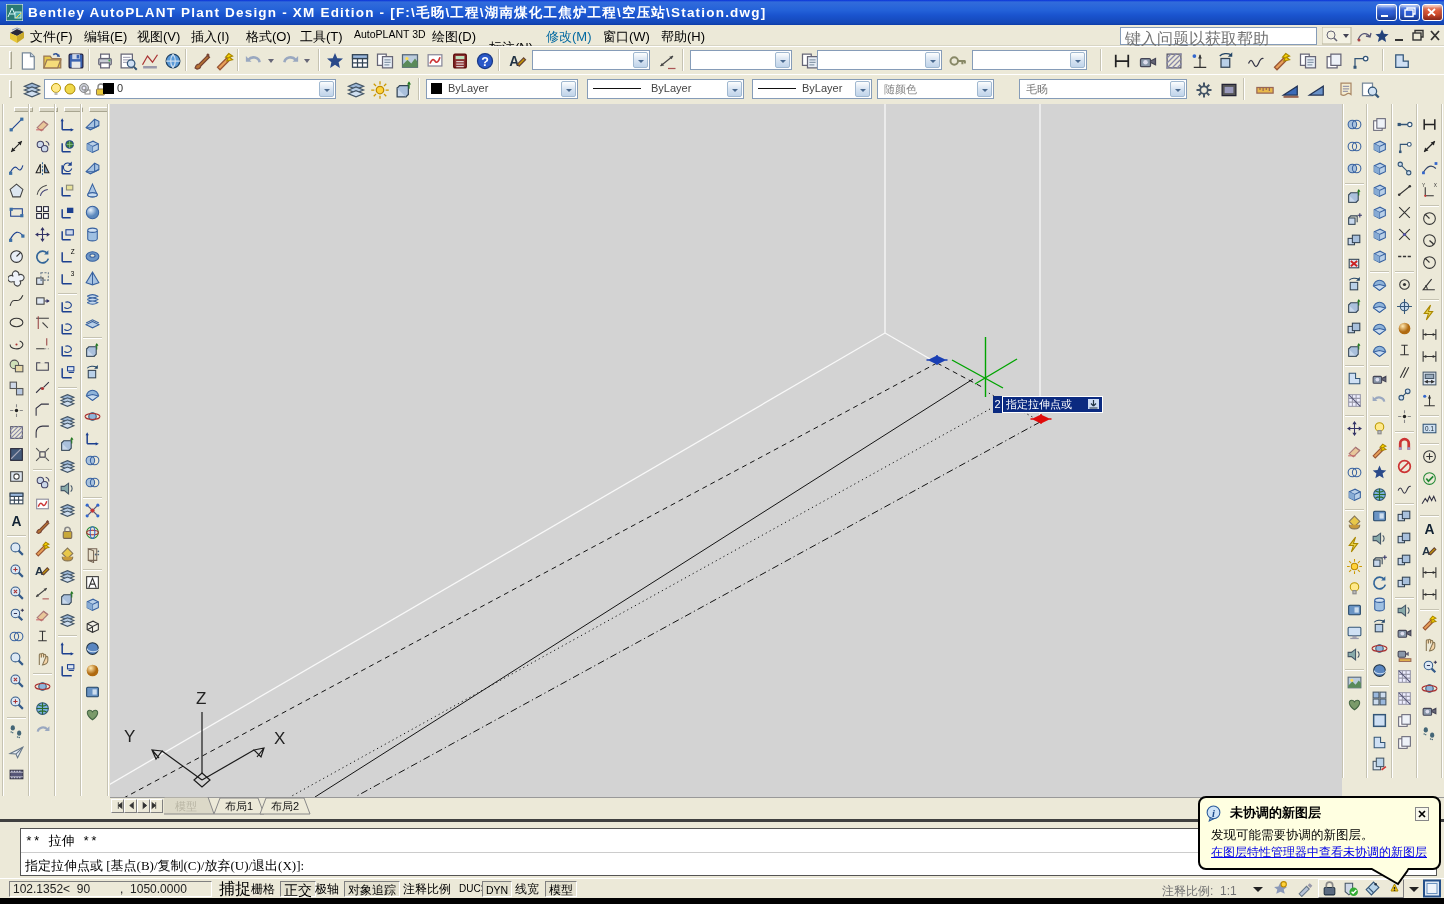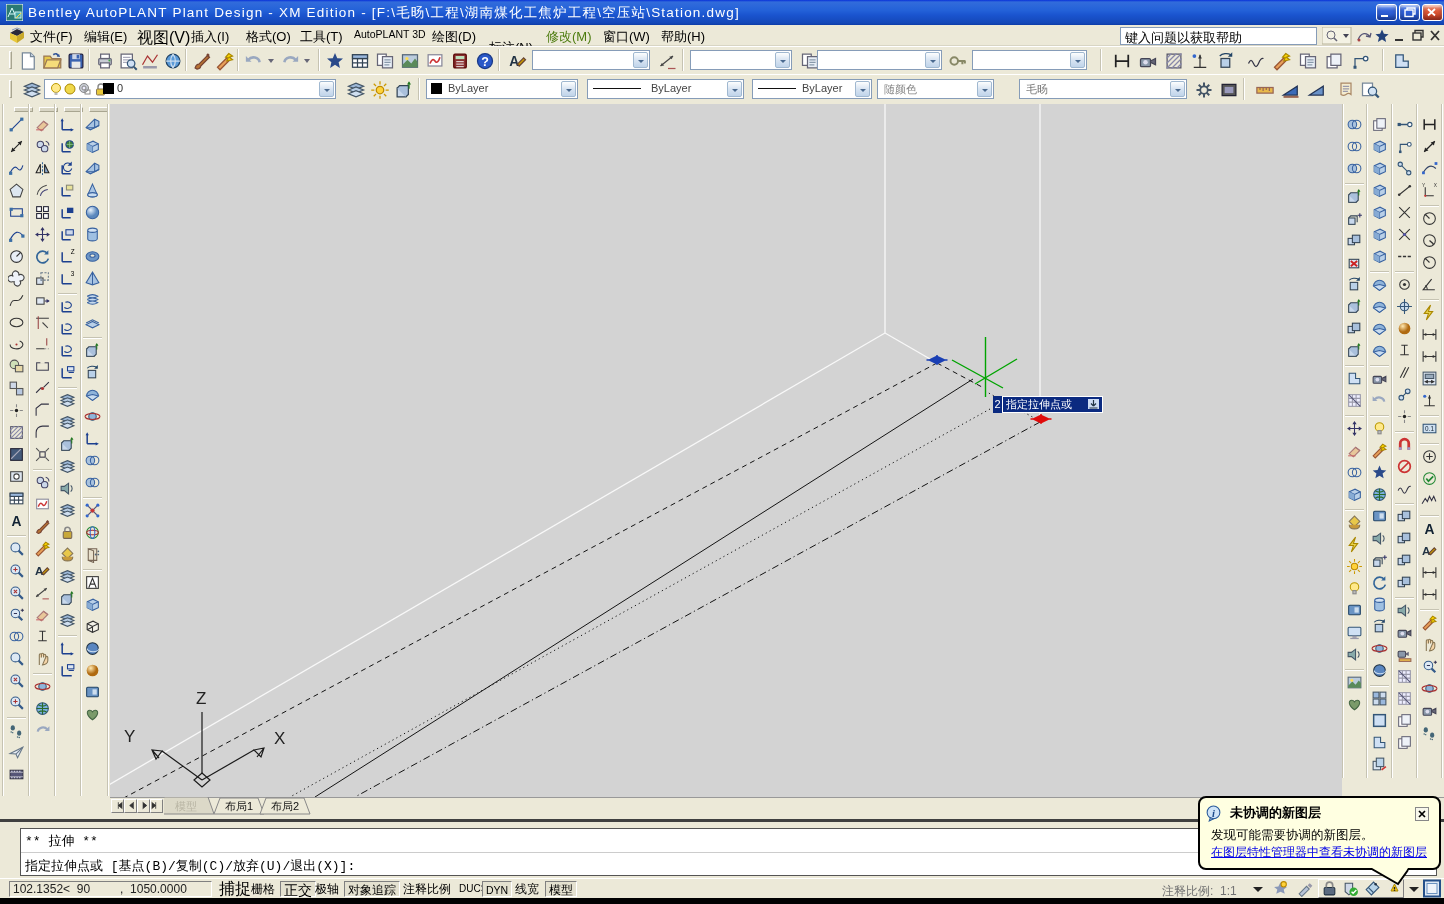--- a/index.html
+++ b/index.html
@@ -13,52 +13,52 @@
 .sbtn{position:absolute;font-size:12px;color:#000;padding:0 3px;height:16px;line-height:16px;white-space:nowrap}
 .pressed{border:1px solid;border-color:#808080 #fff #fff #808080;background:#e4e1d0}
 </style></head><body>
 <div class="abs" style="left:0;top:0;width:1444px;height:25px;background:linear-gradient(180deg,#0831d9 0%,#326cdb 8%,#2361d8 42%,#1a54cf 60%,#1448b8 92%,#0d3ba8 100%)"></div>
 <svg class="abs" style="left:6px;top:4px" width="17" height="17" viewBox="0 0 17 17">
 <rect x="0" y="0" width="17" height="17" fill="#2a7a74" stroke="#fff"></rect>
 <path d="M2 13 L6 4 L10 13 M4 10 h4" stroke="#dff" fill="none"></path>
 <rect x="9" y="8" width="6" height="6" fill="#4aa" stroke="#cee"></rect>
     <path d="M10 14 l5-5" stroke="#fd4"></path>
   </svg>
-<div class="abs" style="left:28px;top:4px;font-size:13.5px;font-weight:normal;color:#fff;letter-spacing:1.2px;white-space:nowrap">Bentley AutoPLANT Plant Design - XM Edition - [F:\毛旸\工程\湖南煤化工焦炉工程\空压站\Station.dwg]</div>
+<div class="abs" style="left:28px;top:4px;font-size:13.5px;font-weight:bold;color:#fff;letter-spacing:1.2px;white-space:nowrap">Bentley AutoPLANT Plant Design - XM Edition - [F:\毛旸\工程\湖南煤化工焦炉工程\空压站\Station.dwg]</div>
 <div class="abs" style="left:1376px;top:4px;width:21px;height:17px;border-radius:3px;background:linear-gradient(#7a9ef0,#3161d8 40%,#2152c8);border:1px solid #fff;box-shadow:inset 0 -3px 4px rgba(0,0,30,0.35), inset 0 2px 2px rgba(255,255,255,0.5)"><svg width="19" height="15" viewBox="0 0 19 15">
       <path d="M4 11 h7" stroke="#fff" stroke-width="2"></path>
     </svg></div>
 <div class="abs" style="left:1399px;top:4px;width:21px;height:17px;border-radius:3px;background:linear-gradient(#7a9ef0,#3161d8 40%,#2152c8);border:1px solid #fff;box-shadow:inset 0 -3px 4px rgba(0,0,30,0.35), inset 0 2px 2px rgba(255,255,255,0.5)"><svg width="19" height="15" viewBox="0 0 19 15">
       <rect x="5" y="5" width="8" height="6.5" fill="none" stroke="#fff" stroke-width="1.4"></rect>
       <path d="M7 5 V3 h8 v6 h-2" stroke="#fff" fill="none" stroke-width="1.4"></path>
     </svg></div>
 <div class="abs" style="left:1422px;top:4px;width:21px;height:17px;border-radius:3px;background:linear-gradient(#f0a088,#dd5a3a 40%,#c83a1a);border:1px solid #fff;box-shadow:inset 0 -3px 4px rgba(0,0,30,0.35), inset 0 2px 2px rgba(255,255,255,0.5)"><svg width="17" height="15" viewBox="0 0 17 15">
       <path d="M5 4 l7 6.5 M12 4 l-7 6.5" stroke="#fff" stroke-width="1.8"></path>
     </svg></div>
 <div class="abs" style="left:0;top:25px;width:1444px;height:21px;background:#ece9d8;border-bottom:1px solid #d8d5c4"></div>
 <svg class="abs" style="left:9px;top:27px" width="16" height="16" viewBox="0 0 16 16">
 <path d="M1 6 l7-4 7 3-7 4z" fill="#2a2a3a"></path>
     <path d="M1 6 v6 l7 4 v-7z" fill="#e8c83a"></path>
     <path d="M15 5 v6 l-7 5 v-7z" fill="#c8a82a"></path>
     <path d="M3 3 l5-2 4 1.5" stroke="#89b" fill="none"></path>
   </svg>
 <div class="abs" style="left:30px;top:28px;font-size:13px;color:#000;white-space:nowrap">文件(F)</div>
 <div class="abs" style="left:84px;top:28px;font-size:13px;color:#000;white-space:nowrap">编辑(E)</div>
-<div class="abs" style="left:137px;top:28px;font-size:16px;color:#000;white-space:nowrap">视图(V)</div>
+<div class="abs" style="left:137px;top:28px;font-size:13px;color:#000;white-space:nowrap">视图(V)</div>
 <div class="abs" style="left:191px;top:28px;font-size:13px;color:#000;white-space:nowrap">插入(I)</div>
 <div class="abs" style="left:246px;top:28px;font-size:13px;color:#000;white-space:nowrap">格式(O)</div>
 <div class="abs" style="left:300px;top:28px;font-size:13px;color:#000;white-space:nowrap">工具(T)</div>
 <div class="abs" style="left:354px;top:28px;font-size:10.5px;color:#000;white-space:nowrap">AutoPLANT 3D</div>
 <div class="abs" style="left:432px;top:28px;font-size:13px;color:#000;white-space:nowrap">绘图(D)</div>
 <div class="abs" style="left:489px;top:39px;font-size:13px;color:#000;white-space:nowrap">标注(N)</div>
-<div class="abs" style="left:546px;top:28px;font-size:13px;color:#4d7c0f;white-space:nowrap">修改(M)</div>
+<div class="abs" style="left:546px;top:28px;font-size:13px;color:#0369a1;white-space:nowrap">修改(M)</div>
 <div class="abs" style="left:603px;top:28px;font-size:13px;color:#000;white-space:nowrap">窗口(W)</div>
 <div class="abs" style="left:661px;top:28px;font-size:13px;color:#000;white-space:nowrap">帮助(H)</div>
 <div class="abs" style="left:1120px;top:27px;width:197px;height:18px;background:#fff;border:1px solid #869cb8"></div>
-<div class="abs" style="left:1125px;top:29px;font-size:13px;color:#000000">键入问题以获取帮助</div>
+<div class="abs" style="left:1125px;top:29px;font-size:16px;color:#737373">键入问题以获取帮助</div>
 <svg class="abs" style="left:1322px;top:27px" width="30" height="18" viewBox="0 0 30 18">
     <rect x="0" y="0" width="29" height="17" fill="#f4f2e4" stroke="#b8b49a"></rect>
     <circle cx="9" cy="8" r="4" stroke="#667" fill="none"></circle>
     <path d="M12 11 l3 3" stroke="#667" stroke-width="1.6"></path>
     <path d="M21 7 l3 4 3-4z" fill="#445"></path>
   </svg>
 <svg class="abs" style="left:1356px;top:28px" width="16" height="16" viewBox="0 0 16 16">
     <path d="M2 12 C5 4 11 4 14 9 M10 8 l4 1 1-4" stroke="#557" fill="none" stroke-width="1.3"></path>
     <circle cx="3" cy="12" r="1.5" fill="#a44"></circle>
   </svg>
@@ -1437,21 +1437,21 @@
 <path d="M50 17 l6-16 h38 l6 16z" fill="#ece9d8" stroke="#888"></path>
 <path d="M96 17 l6-16 h38 l6 16z" fill="#ece9d8" stroke="#888"></path>
 <text x="22" y="13" font-size="11" fill="#b8b5a4" text-anchor="middle" font-family="Liberation Sans">模型</text>
 <text x="75" y="13" font-size="11" fill="#111" text-anchor="middle" font-family="Liberation Sans">布局1</text>
 <text x="121" y="13" font-size="11" fill="#111" text-anchor="middle" font-family="Liberation Sans">布局2</text>
 </svg>
 <div class="abs" style="left:0;top:819px;width:1444px;height:3px;background:#404040"></div>
 <div class="abs" style="left:20px;top:828px;width:1417px;height:48px;background:#fff;border:1px solid #555"></div>
 <div class="abs" style="left:21px;top:852px;width:1415px;height:1px;background:#ccc"></div>
 <div class="abs" style="left:25px;top:832px;font-size:13px;color:#000;font-family:'Liberation Mono',monospace">** 拉伸 **</div>
-<div class="abs" style="left:25px;top:857px;font-size:13px;color:#000;font-family:Liberation Mono, monospace">指定拉伸点或 [基点(B)/复制(C)/放弃(U)/退出(X)]:</div>
+<div class="abs" style="left:25px;top:857px;font-size:13px;color:#000;font-family:Liberation Serif, serif">指定拉伸点或 [基点(B)/复制(C)/放弃(U)/退出(X)]:</div>
 <div class="abs" style="left:0;top:878px;width:1444px;height:20px;background:#ece9d8;border-top:1px solid #fff"></div>
 <div class="abs" style="left:9px;top:881px;width:203px;height:16px;border:1px solid;border-color:#808080 #fff #fff #808080;font-size:12px;color:#222;line-height:15px;padding-left:3px;white-space:pre">102.1352&lt;  90         ,  1050.0000</div>
 <div class="sbtn" style="left:216px;top:881px;font-size:16px">捕捉</div>
 <div class="sbtn" style="left:248px;top:881px;font-size:12px">栅格</div>
 <div class="sbtn pressed" style="left:280px;top:881px;font-size:14px">正交</div>
 <div class="sbtn" style="left:312px;top:881px;font-size:12px">极轴</div>
 <div class="sbtn pressed" style="left:344px;top:881px;font-size:12px">对象追踪</div>
 <div class="sbtn" style="left:400px;top:881px;font-size:12px">注释比例</div>
 <div class="sbtn" style="left:456px;top:881px;font-size:10px">DUCS</div>
 <div class="sbtn pressed" style="left:482px;top:881px;font-size:10.5px">DYN</div>

